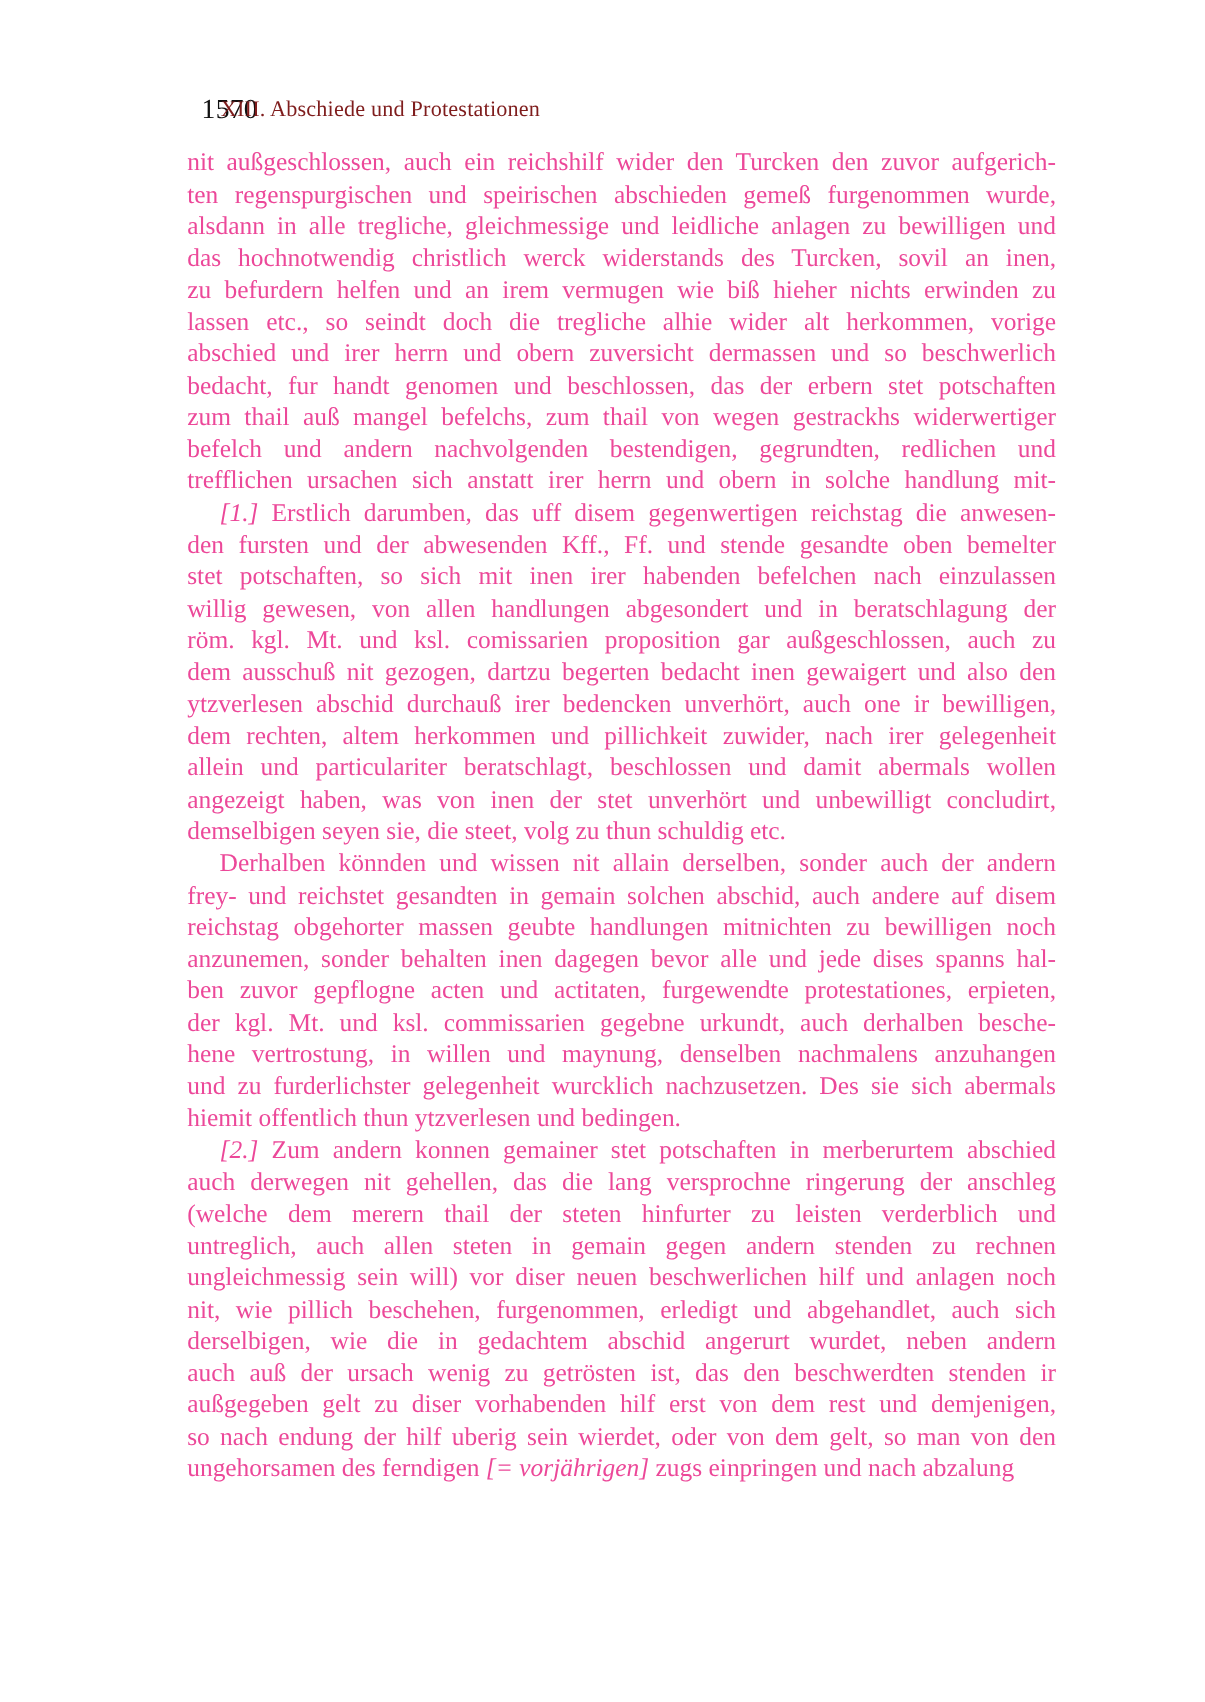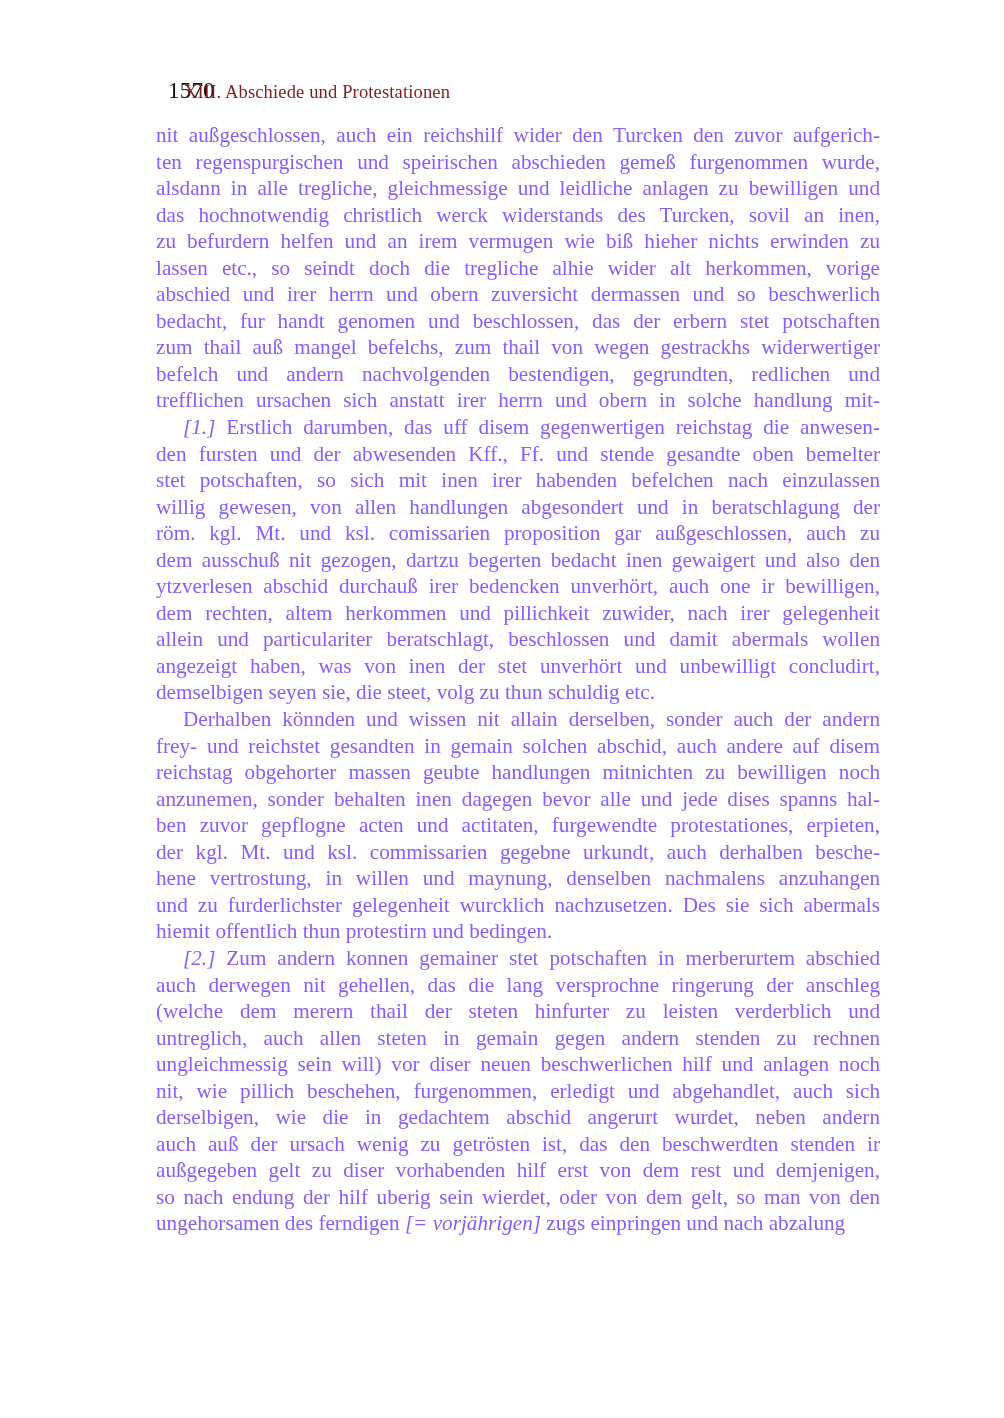--- a/index.html
+++ b/index.html
@@ -68,21 +68,21 @@
     width: 724px;
   }
 
   .para {
     margin: 0;
     font-size: 21.2px;
     line-height: 26.55px;
     text-align: justify;
     text-justify: inter-word;
     hyphens: none;
-    color: #8b5cf6;
+    color: #ec4899;
   }
 
   
   .ln {
     display: block;
     text-align: justify;
     text-align-last: justify;
     white-space: pre-wrap;
   }
   .ln.last {
@@ -138,21 +138,21 @@
 
     <p class="para">
       <span class="ln first-indent">Derhalben könnden und wissen nit allain derselben, sonder auch der andern</span>
       <span class="ln">frey- und reichstet gesandten in gemain solchen abschid, auch andere auf disem</span>
       <span class="ln">reichstag obgehorter massen geubte handlungen mitnichten zu bewilligen noch</span>
       <span class="ln">anzunemen, sonder behalten inen dagegen bevor alle und jede dises spanns hal-</span>
       <span class="ln">ben zuvor gepflogne acten und actitaten, furgewendte protestationes, erpieten,</span>
       <span class="ln">der kgl. Mt. und ksl. commissarien gegebne urkundt, auch derhalben besche-</span>
       <span class="ln">hene vertrostung, in willen und maynung, denselben nachmalens anzuhangen</span>
       <span class="ln">und zu furderlichster gelegenheit wurcklich nachzusetzen. Des sie sich abermals</span>
-      <span class="ln last">hiemit offentlich thun protestirn und bedingen.</span>
+      <span class="ln last">hiemit offentlich thun ytzverlesen und bedingen.</span>
     </p>
 
     <p class="para">
       <span class="ln first-indent"><span class="it">[2.]</span><span> Zum andern konnen gemainer stet potschaften in merberurtem abschied</span></span>
       <span class="ln">auch derwegen nit gehellen, das die lang versprochne ringerung der anschleg</span>
       <span class="ln">(welche dem merern thail der steten hinfurter zu leisten verderblich und</span>
       <span class="ln">untreglich, auch allen steten in gemain gegen andern stenden zu rechnen</span>
       <span class="ln">ungleichmessig sein will) vor diser neuen beschwerlichen hilf und anlagen noch</span>
       <span class="ln">nit, wie pillich beschehen, furgenommen, erledigt und abgehandlet, auch sich</span>
       <span class="ln">derselbigen, wie die in gedachtem abschid angerurt wurdet, neben andern</span>

